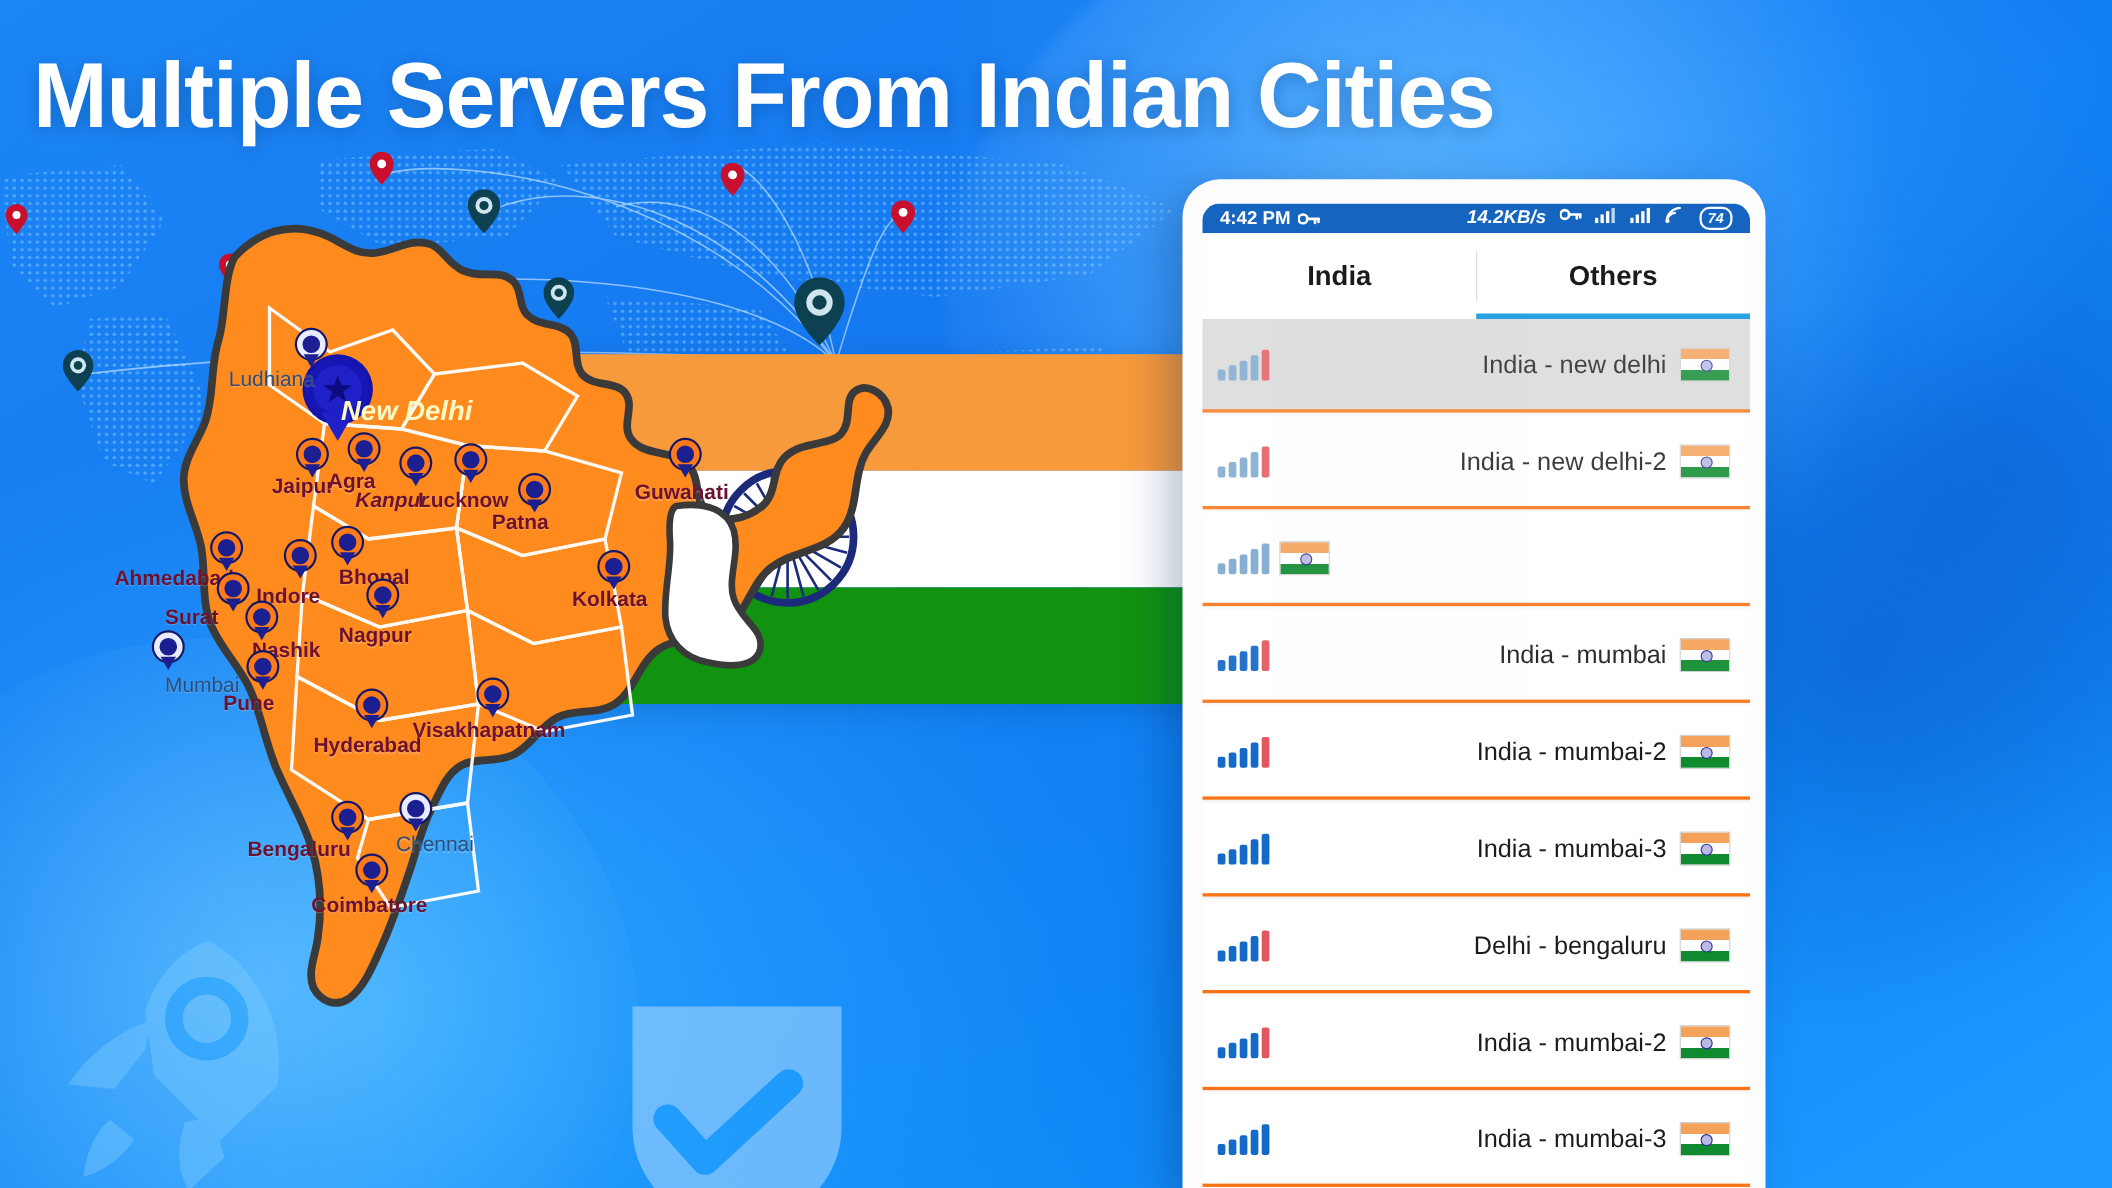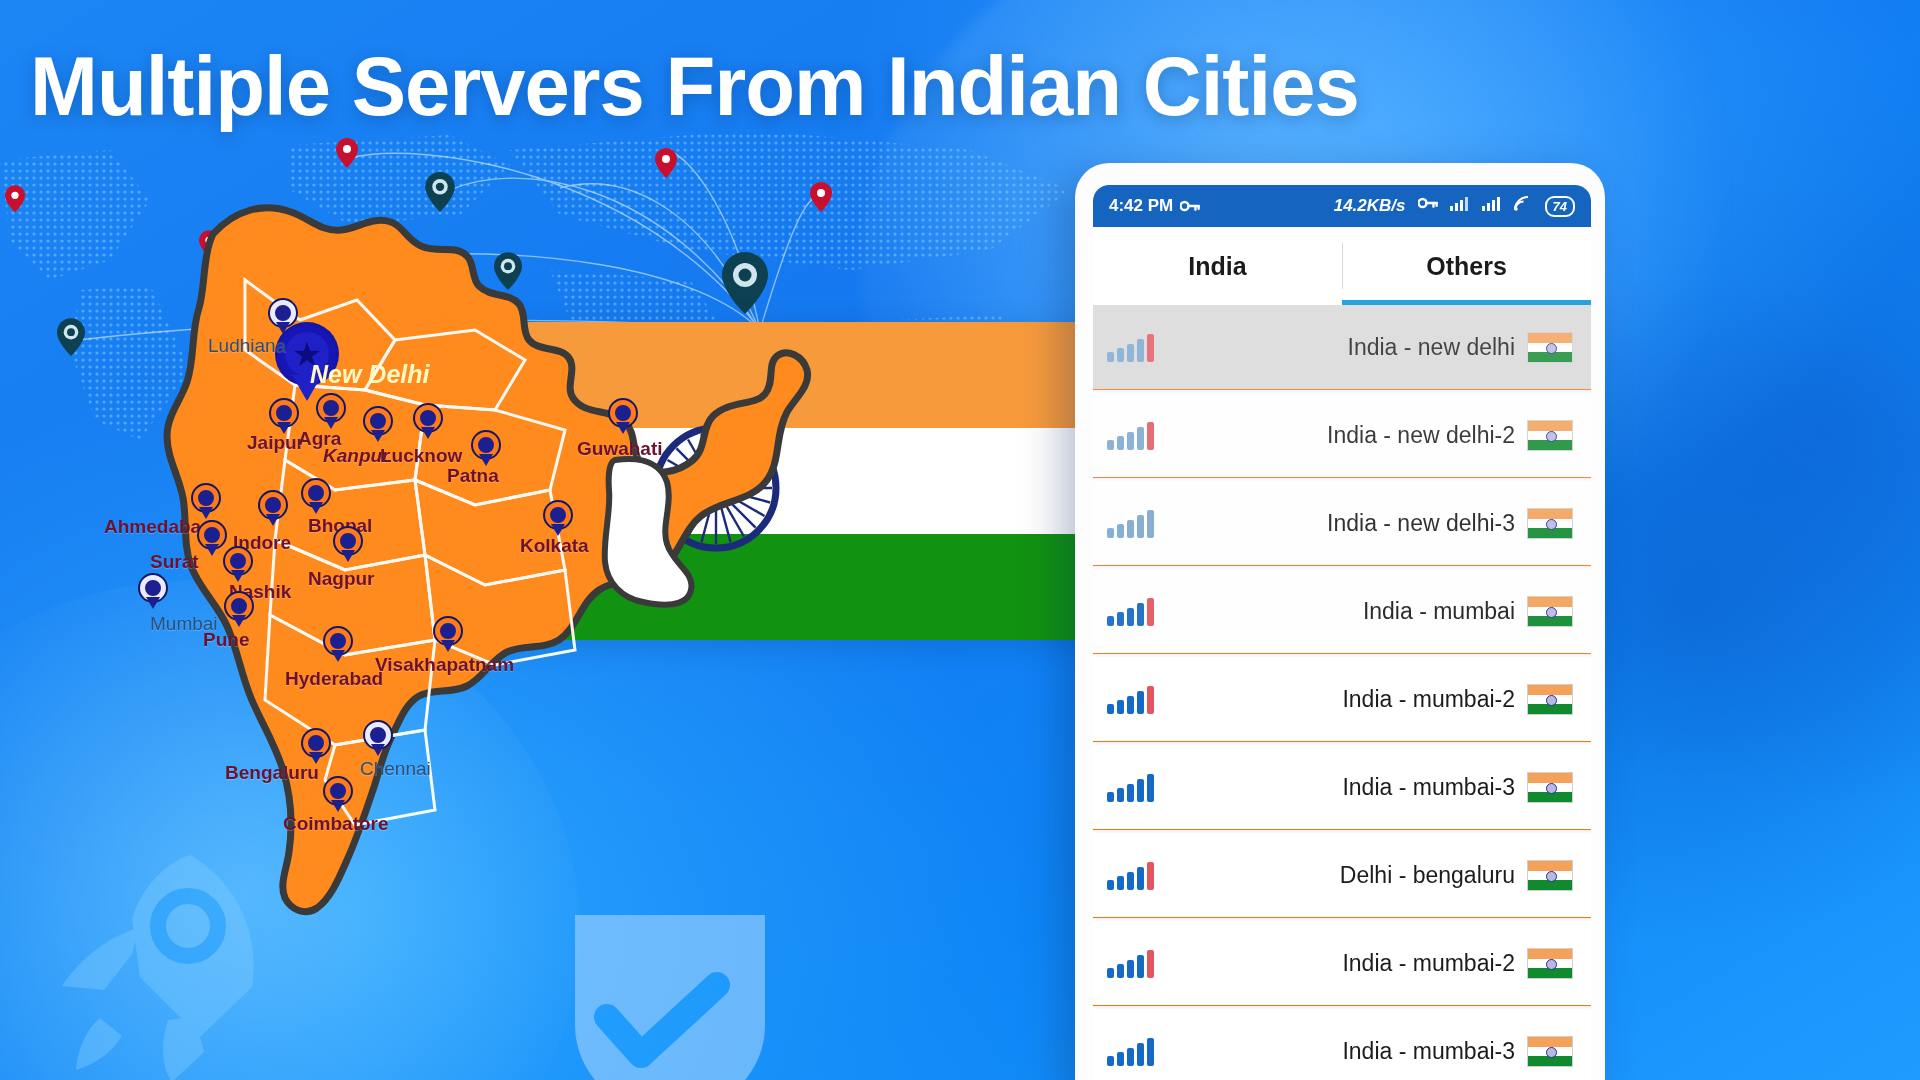--- a/index.html
+++ b/index.html
@@ -136,21 +136,21 @@
     box-shadow:-14px 10px 40px rgba(0,35,90,.28);
     overflow:hidden;
   }
   #phone-inner{
     position:absolute; left:18px; top:22px; right:14px; bottom:0;
     background:#ffffff;
     border-radius:16px 16px 0 0;
     overflow:hidden;
   }
   #status-bar{
-    height:42px; background:#1565c0; color:#fff;
+    height:27px; background:#1565c0; color:#fff;
     display:flex; align-items:center; justify-content:space-between;
     padding:0 16px; font-size:17px; font-weight:bold;
     border-radius:14px 14px 0 0;
   }
   #status-left{ display:flex; align-items:center; gap:7px; }
   #status-right{ display:flex; align-items:flex-start; gap:12px;font-style:italic; }
   .key-ico{ display:inline-block; width:20px; height:14px; }
   .bars-ico{ display:inline-block; width:20px; height:15px; }
   .wifi-ico{ display:inline-block; width:19px; height:15px; }
   #battery{
@@ -170,21 +170,21 @@
   }
   #tab-underline{
     position:absolute; bottom:0; right:0; width:50%; height:5px; background:#29a3e0;
   }
 
   #server-list{ background:#fafafa; }
   .srv-row{
     position:relative; height:85px;
     display:flex; align-items:center;
     background:#ffffff;
-    border-bottom:1px solid #f97316;
+    border-bottom:3px solid #f97316;
     box-shadow:0 1px 2px rgba(0,0,0,.05);
     margin-bottom:3px;
     padding:0 18px 0 14px;
   }
   .srv-row.selected{ background:#d9d9d9; }
   .signal{ display:flex; align-items:flex-end; gap:3px; height:30px; width:56px; }
   .signal i{ display:block; width:7px; border-radius:2px; }
   .srv-name{
     flex:1; text-align:right; padding-right:12px;
     font-size:23px; color:#1c1c1c;
@@ -564,21 +564,20 @@
           <div class="flag"></div>
         </div>
         <div class="srv-row fade-3">
           <div class="signal">
             <i style="height:10px;background:#7ba7cf"></i>
             <i style="height:14px;background:#7ba7cf"></i>
             <i style="height:18px;background:#7ba7cf"></i>
             <i style="height:23px;background:#7ba7cf"></i>
             <i style="height:28px;background:#7ba7cf"></i>
           </div>
-          <div class="srv-name">India - new delhi-3</div>
           <div class="flag"></div>
         </div>
         <div class="srv-row fade-4">
           <div class="signal">
             <i style="height:10px;background:#1569c7"></i>
             <i style="height:14px;background:#1569c7"></i>
             <i style="height:18px;background:#1569c7"></i>
             <i style="height:23px;background:#1569c7"></i>
             <i style="height:28px;background:#e2575f"></i>
           </div>

